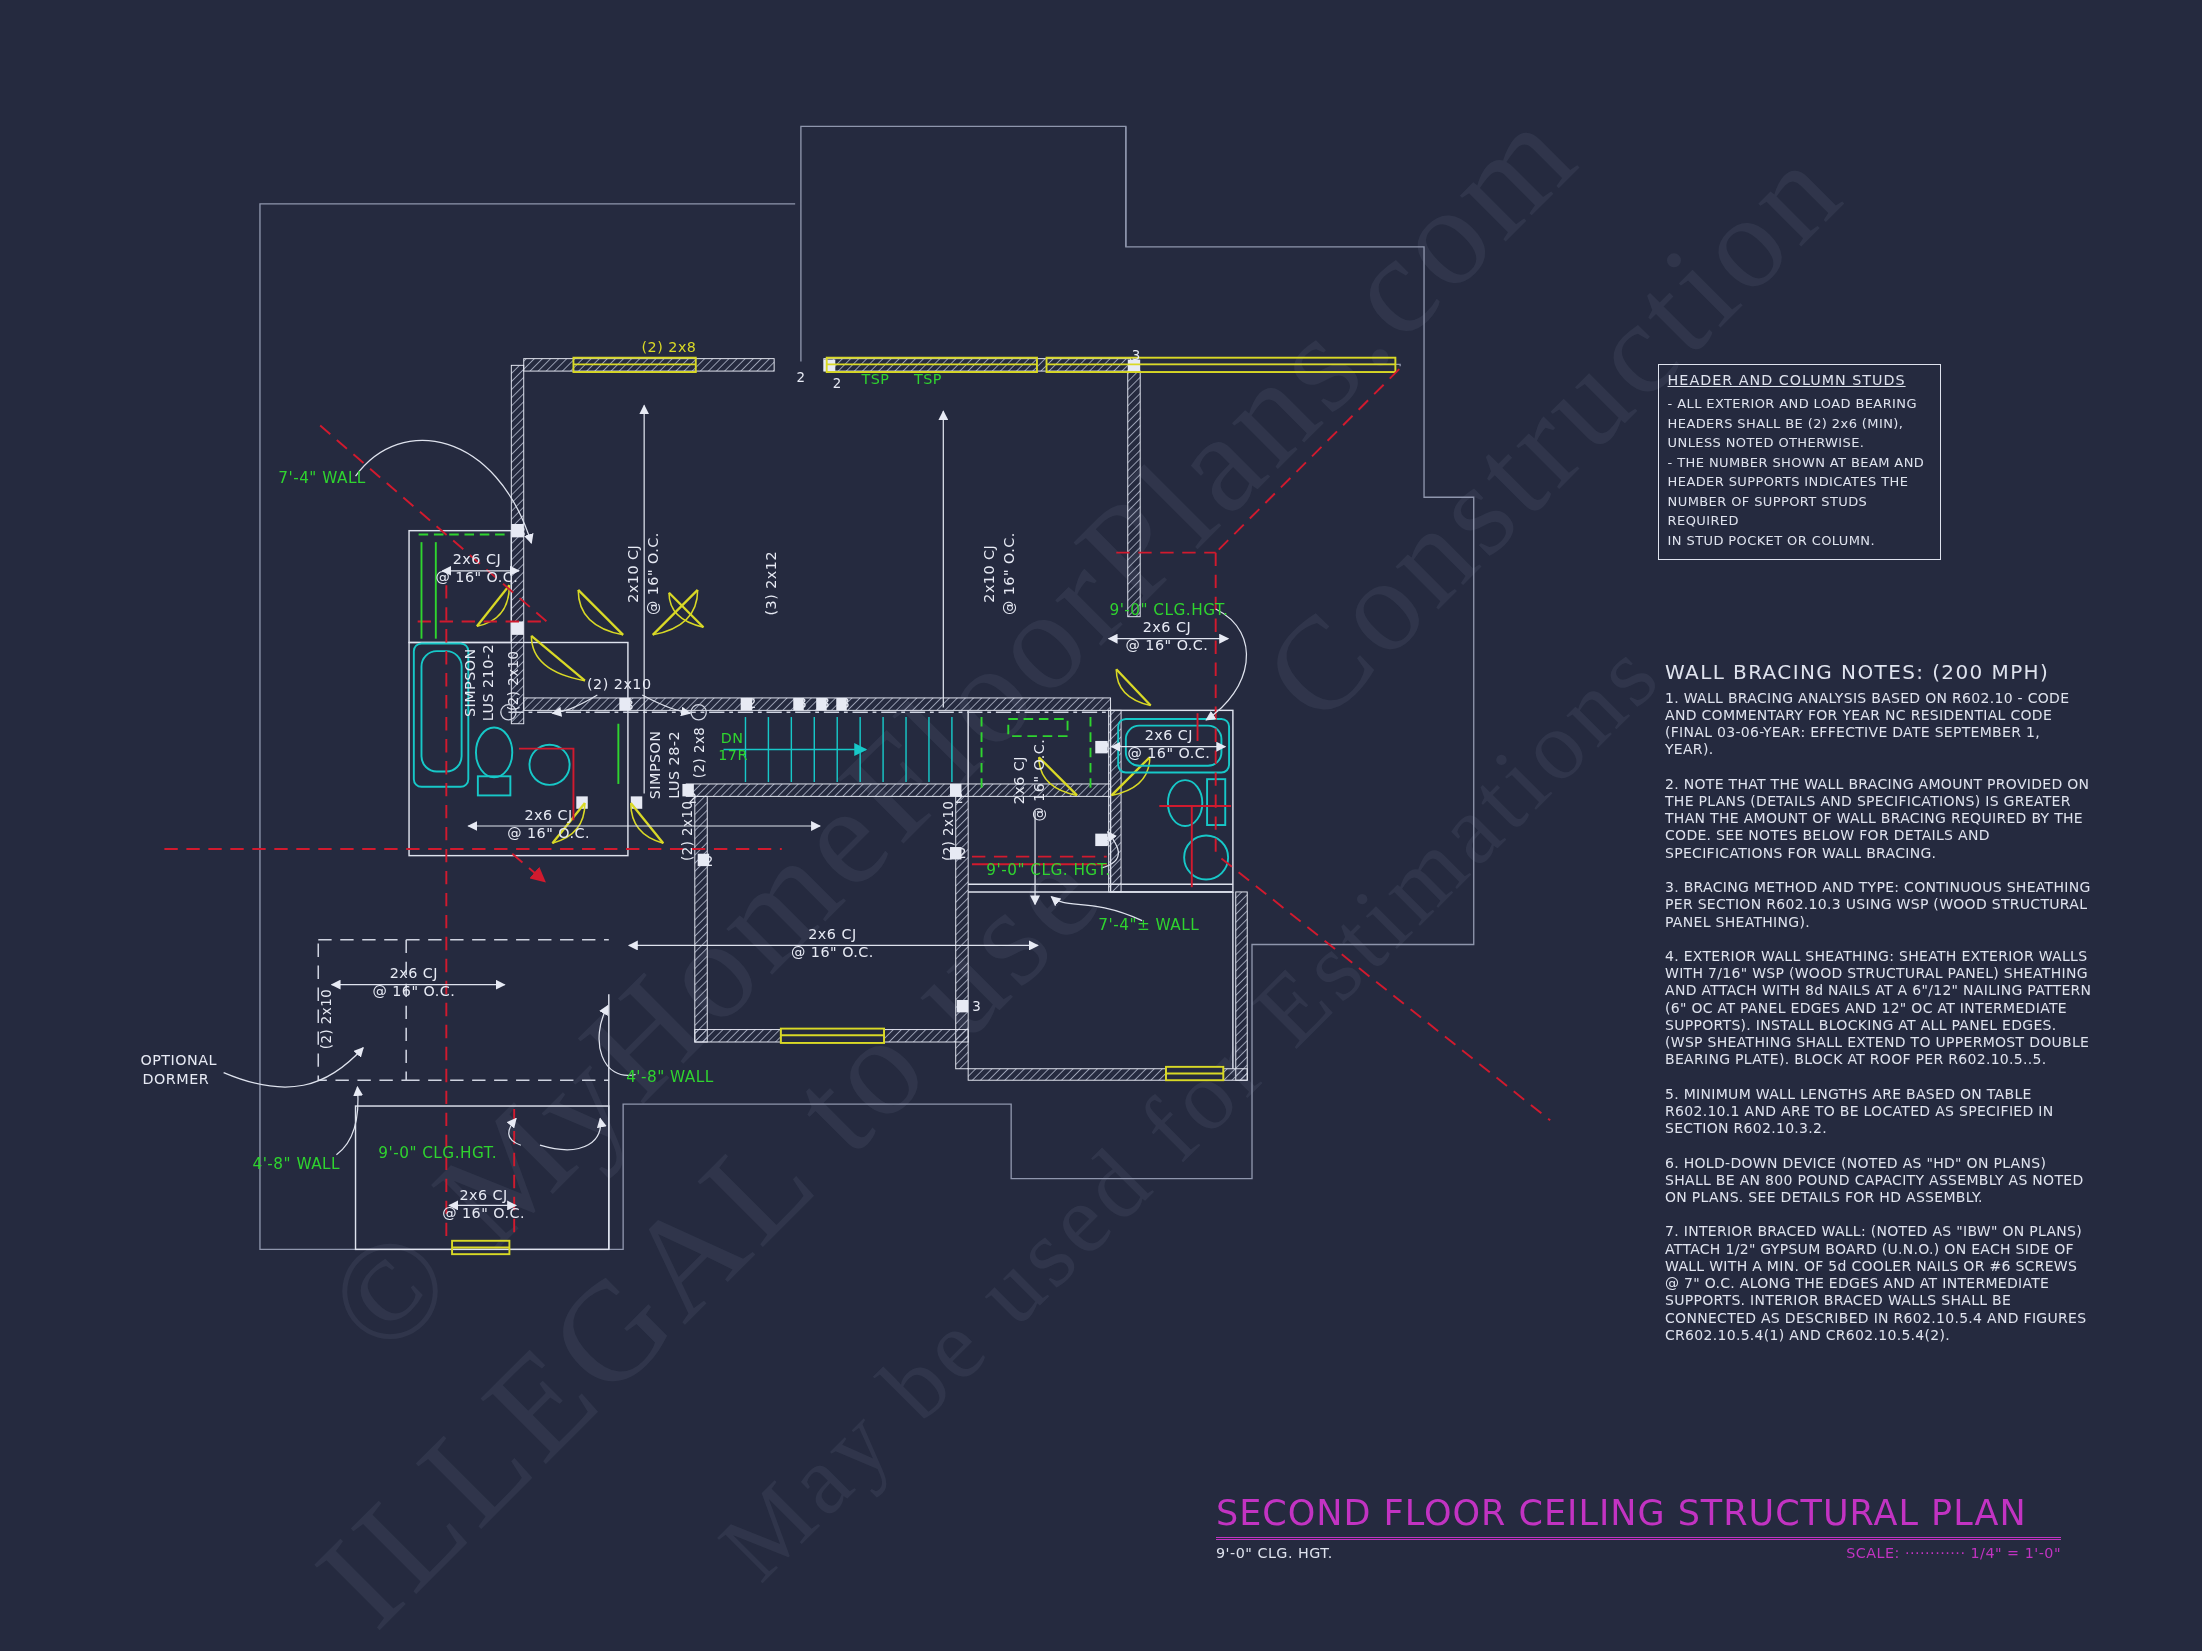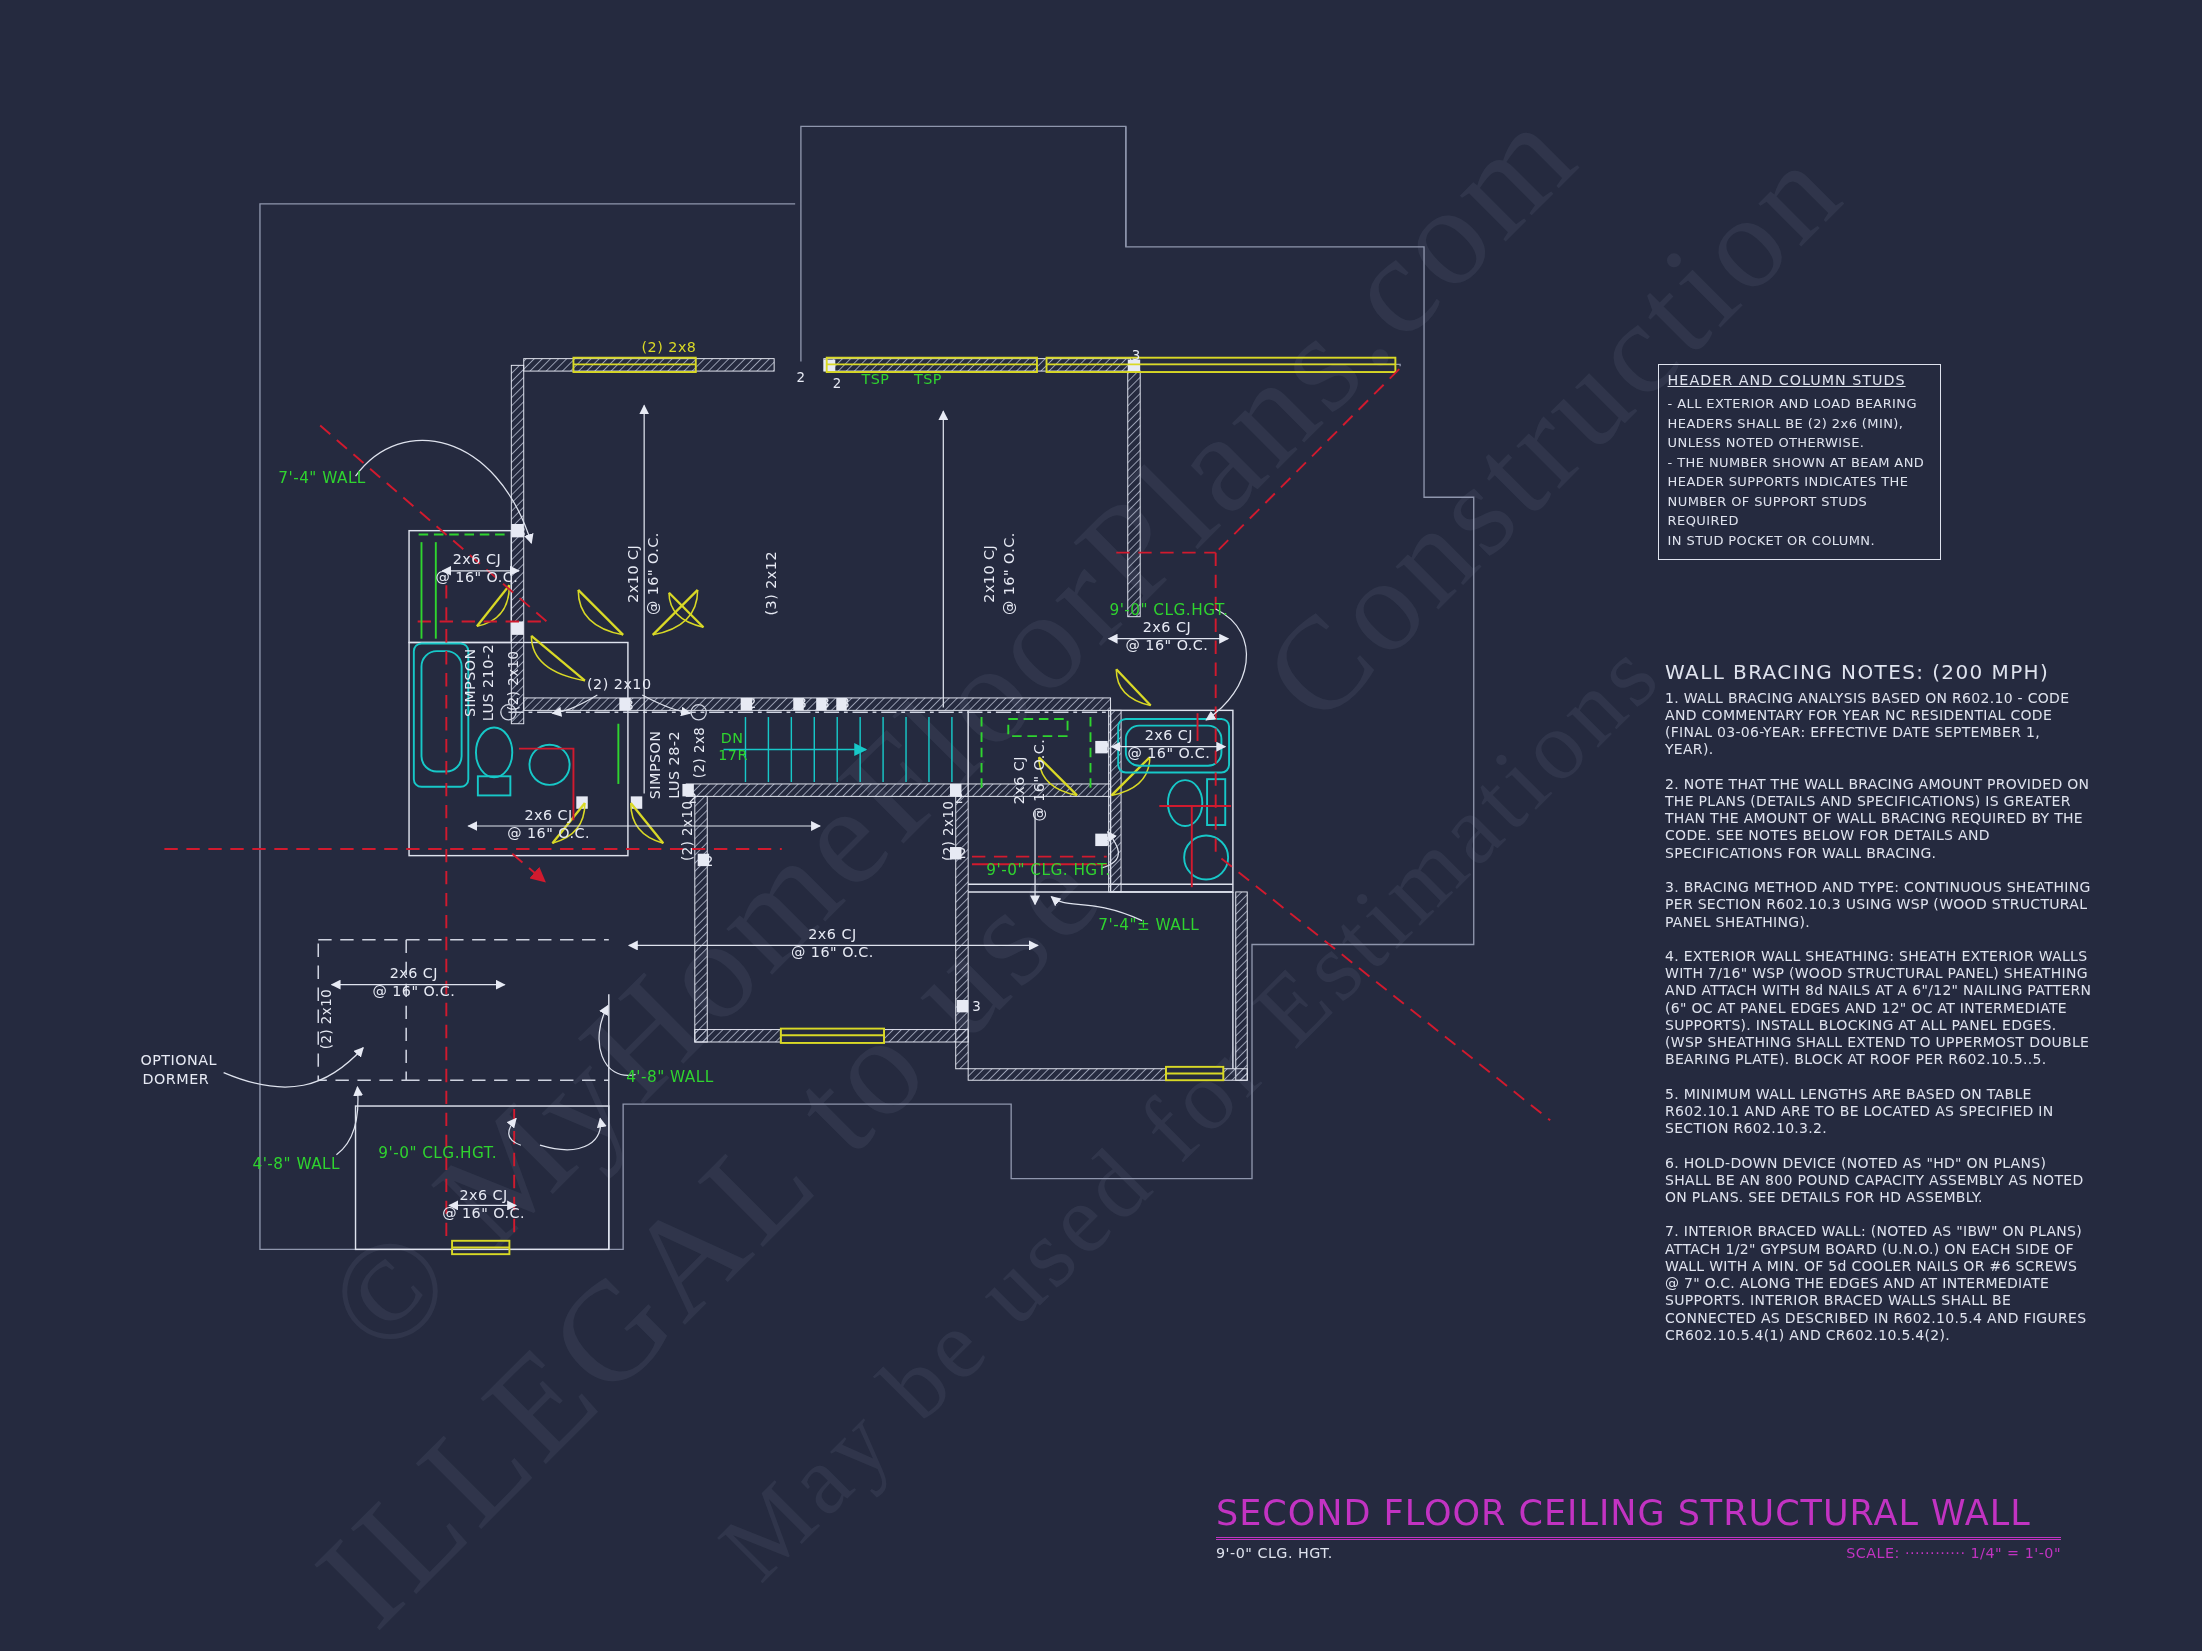--- a/index.html
+++ b/index.html
@@ -325,21 +325,21 @@
 4. EXTERIOR WALL SHEATHING: SHEATH EXTERIOR WALLS WITH 7/16" WSP (WOOD STRUCTURAL PANEL) SHEATHING AND ATTACH WITH 8d NAILS AT A 6"/12" NAILING PATTERN (6" OC AT PANEL EDGES AND 12" OC AT INTERMEDIATE SUPPORTS). INSTALL BLOCKING AT ALL PANEL EDGES. (WSP SHEATHING SHALL EXTEND TO UPPERMOST DOUBLE BEARING PLATE). BLOCK AT ROOF PER R602.10.5..5.
 
 5. MINIMUM WALL LENGTHS ARE BASED ON TABLE R602.10.1 AND ARE TO BE LOCATED AS SPECIFIED IN SECTION R602.10.3.2.
 
 6. HOLD-DOWN DEVICE (NOTED AS "HD" ON PLANS) SHALL BE AN 800 POUND CAPACITY ASSEMBLY AS NOTED ON PLANS. SEE DETAILS FOR HD ASSEMBLY.
 
 7. INTERIOR BRACED WALL: (NOTED AS "IBW" ON PLANS) ATTACH 1/2" GYPSUM BOARD (U.N.O.) ON EACH SIDE OF WALL WITH A MIN. OF 5d COOLER NAILS OR #6 SCREWS @ 7" O.C. ALONG THE EDGES AND AT INTERMEDIATE SUPPORTS.  INTERIOR BRACED WALLS SHALL BE CONNECTED AS DESCRIBED IN R602.10.5.4 AND FIGURES CR602.10.5.4(1) AND CR602.10.5.4(2).</div>
   </div>
 
   <div class="titleblock">
-    <div class="tb-main">SECOND FLOOR CEILING STRUCTURAL WALL</div>
+    <div class="tb-main">SECOND FLOOR CEILING STRUCTURAL PLAN</div>
     <div class="tb-row">
       <span class="tb-clg">9'-0" CLG. HGT.</span>
       <span class="tb-scale">SCALE: ············ 1/4" = 1'-0"</span>
     </div>
   </div>
 
 </div>
 
 
 </body></html>

